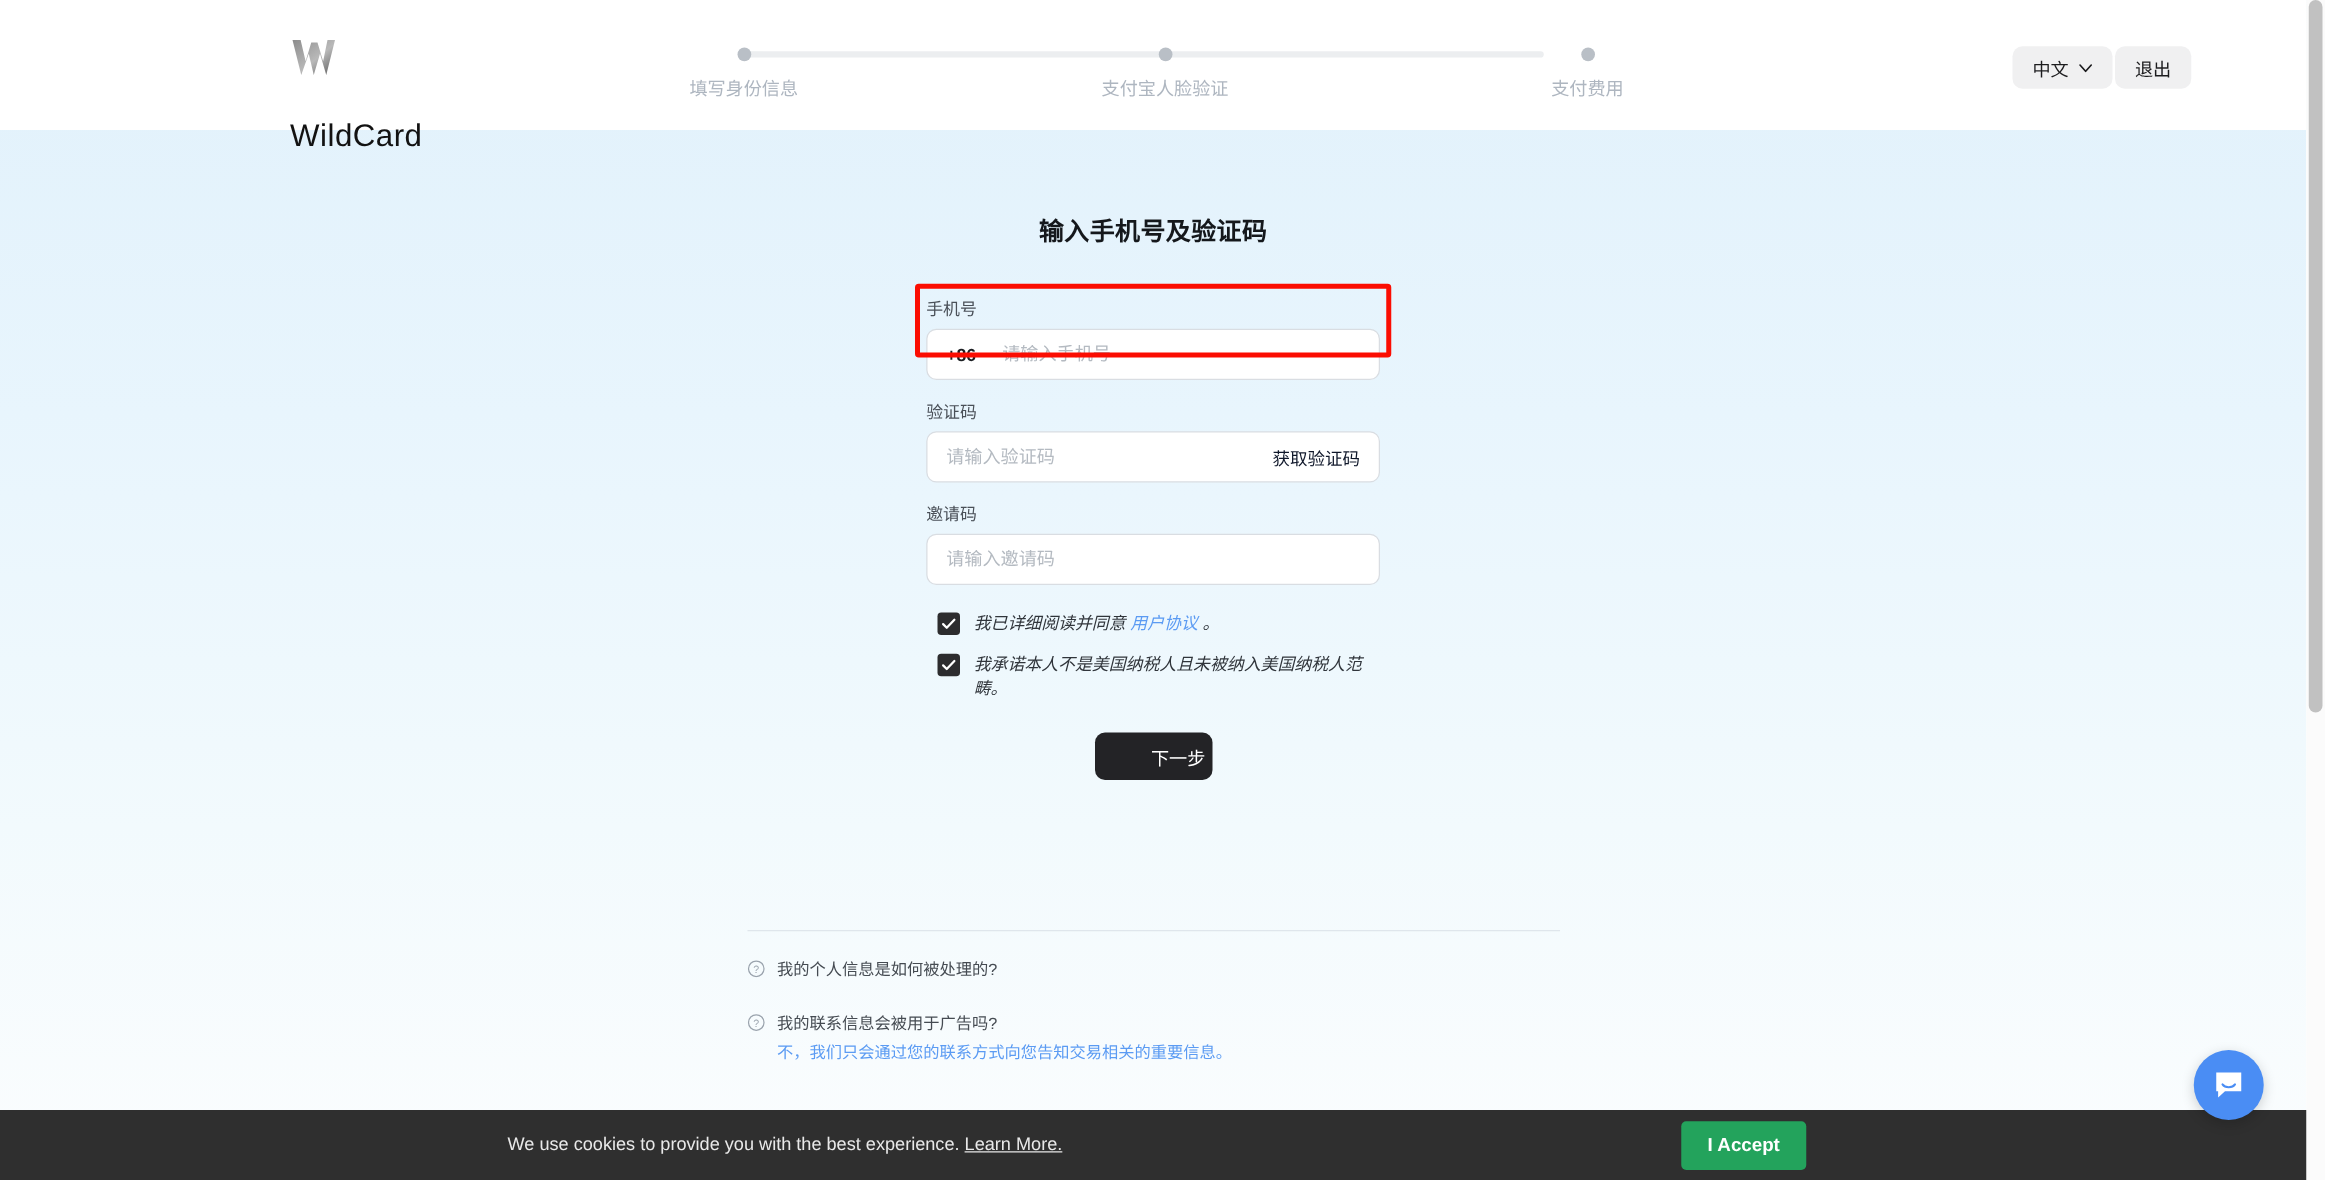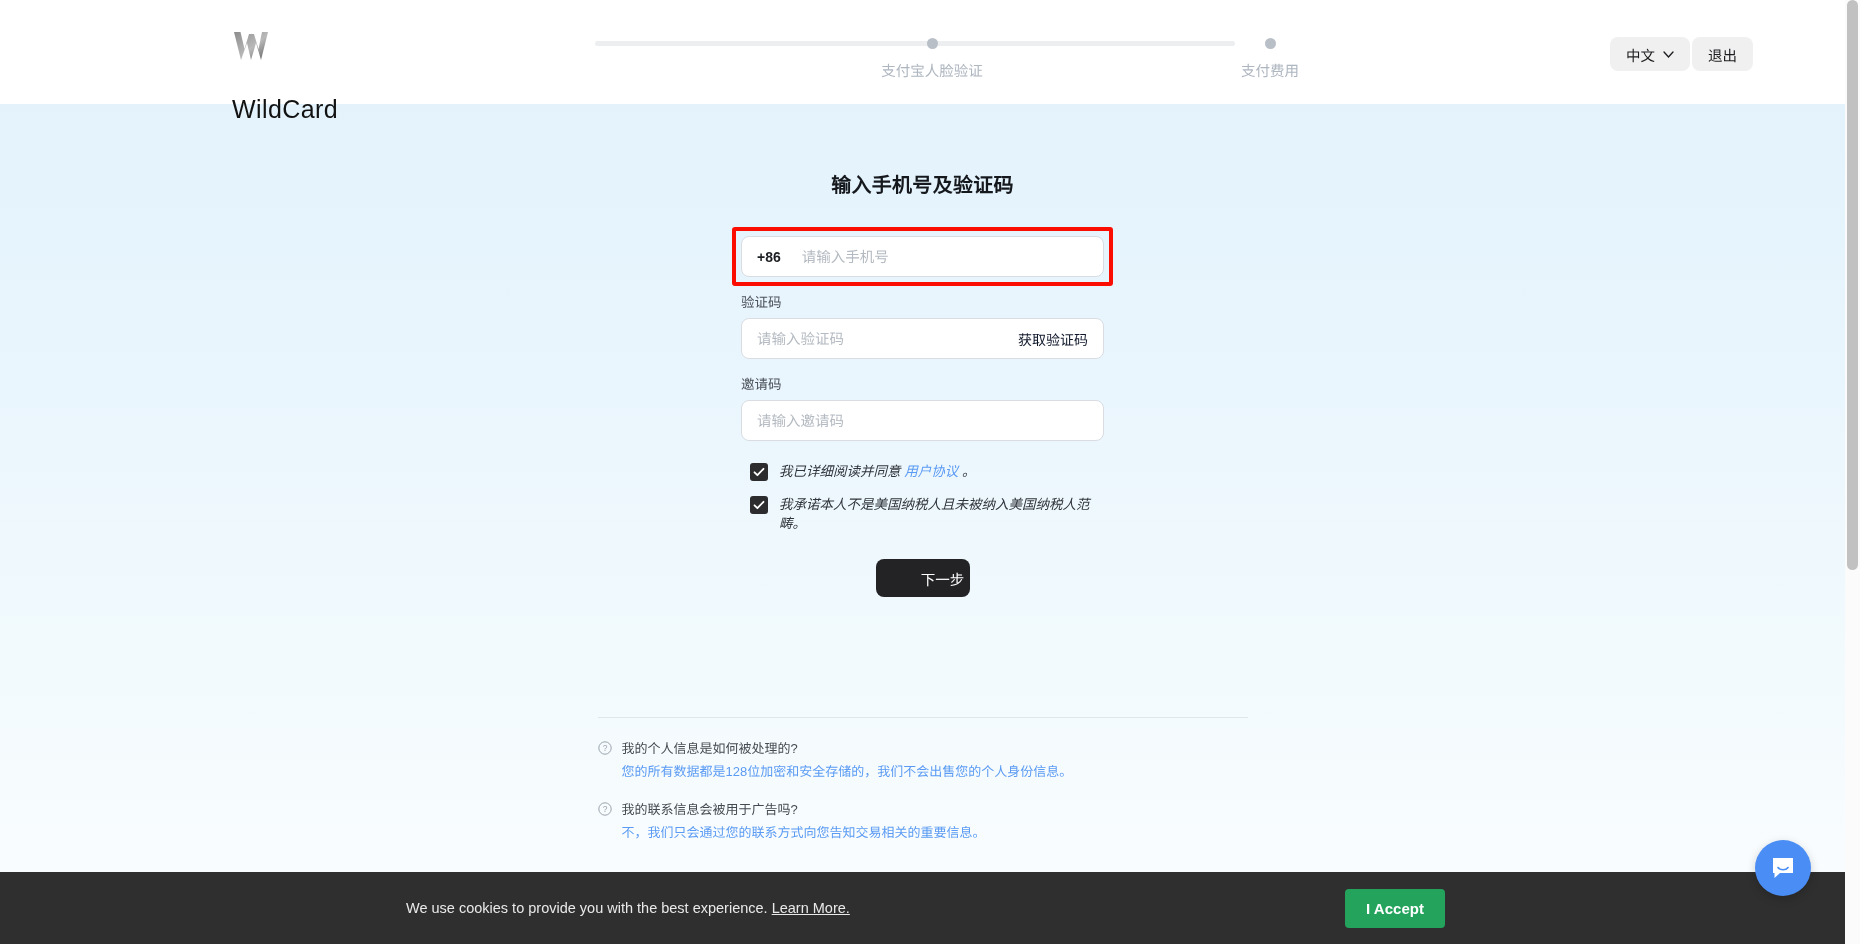--- a/index.html
+++ b/index.html
@@ -259,21 +259,21 @@
     color: #5b9bf3;
     line-height: 18px;
   }
 
   
   #cookie {
     position: absolute;
     left: 0;
     bottom: 0;
     width: 1860px;
-    height: 72px;
+    height: 56px;
     background: #2f2f2f;
     display: flex;
     align-items: center;
     z-index: 40;
   }
   .cookie-text {
     position: absolute;
     left: 406px;
     font-size: 14.5px;
     color: #e9e9e9;
@@ -350,20 +350,24 @@
             <stop offset="100%" stop-color="#5c5c5c"></stop>
           </linearGradient>
         </defs>
         <path d="M2 6 L9 34 L15 17 L19 34 L24 17 L29 34 L36 6 L30 6 L26.5 23 L22 8 L17 8 L12.5 23 L8.5 6 Z" fill="url(#wgrad)"></path>
       </svg>
       <span class="brand-name">WildCard</span>
     </div>
 
     <div class="stepper">
       <div class="step-track"></div>
+      <div class="step" style="left:55px;">
+        <div class="step-dot"></div>
+        <div class="step-label">填写身份信息</div>
+      </div>
       <div class="step" style="left:392px;">
         <div class="step-dot"></div>
         <div class="step-label">支付宝人脸验证</div>
       </div>
       <div class="step" style="left:730px;">
         <div class="step-dot"></div>
         <div class="step-label">支付费用</div>
       </div>
     </div>
 
@@ -380,20 +384,21 @@
     </div>
   </div>
 
   <div id="main">
 
     <div class="page-title">输入手机号及验证码</div>
 
     <div class="form">
 
       <div class="field">
+        <div class="field-label">手机号</div>
         <div class="input-wrap">
           <span class="cc">+86</span>
           <input class="inp" type="text" placeholder="请输入手机号" style="">
         </div>
         <div class="highlight-box"></div>
       </div>
 
       <div class="field">
         <div class="field-label">验证码</div>
         <div class="input-wrap">
@@ -440,21 +445,20 @@
     <div class="divider"></div>
     <div class="faq">
 
       <div class="faq-item">
         <svg class="q-icon" viewBox="0 0 14 14">
           <circle cx="7" cy="7" r="6.2" fill="none" stroke="#9aa3ad" stroke-width="1"></circle>
           <text x="7" y="10.3" font-size="8.5" fill="#9aa3ad" text-anchor="middle" font-family="Liberation Sans, sans-serif">?</text>
         </svg>
         <div>
           <div class="faq-q">我的个人信息是如何被处理的?</div>
-          <div class="faq-a">您的所有数据都是128位加密和安全存储的，我们不会出售您的个人身份信息。</div>
         </div>
       </div>
 
       <div class="faq-item">
         <svg class="q-icon" viewBox="0 0 14 14">
           <circle cx="7" cy="7" r="6.2" fill="none" stroke="#9aa3ad" stroke-width="1"></circle>
           <text x="7" y="10.3" font-size="8.5" fill="#9aa3ad" text-anchor="middle" font-family="Liberation Sans, sans-serif">?</text>
         </svg>
         <div>
           <div class="faq-q">我的联系信息会被用于广告吗?</div>

